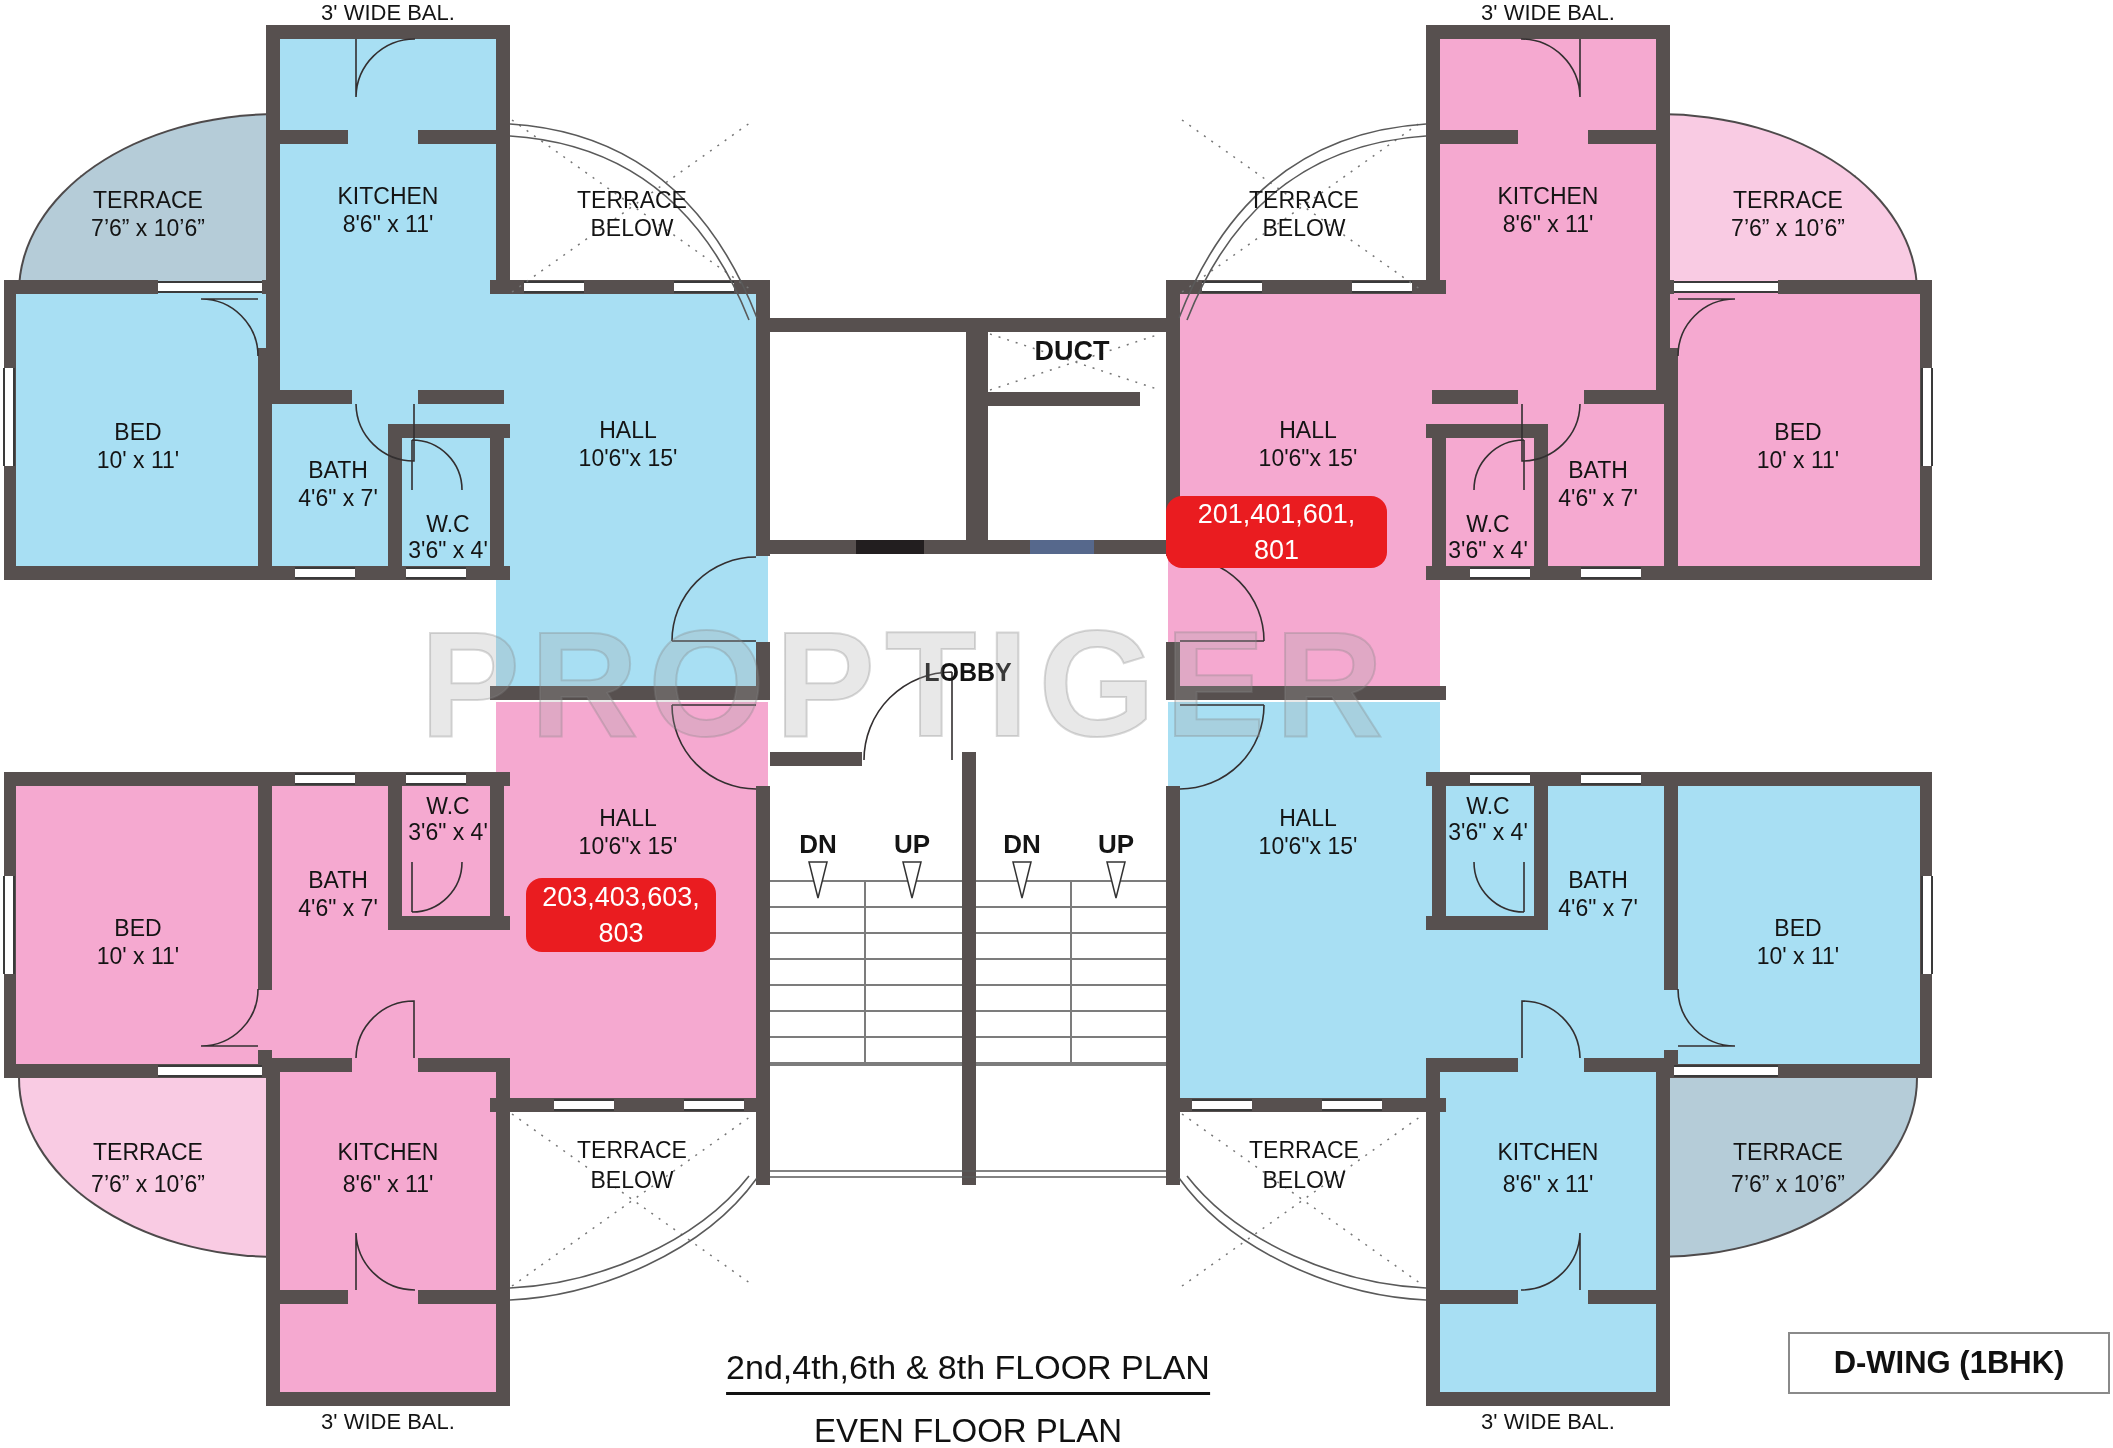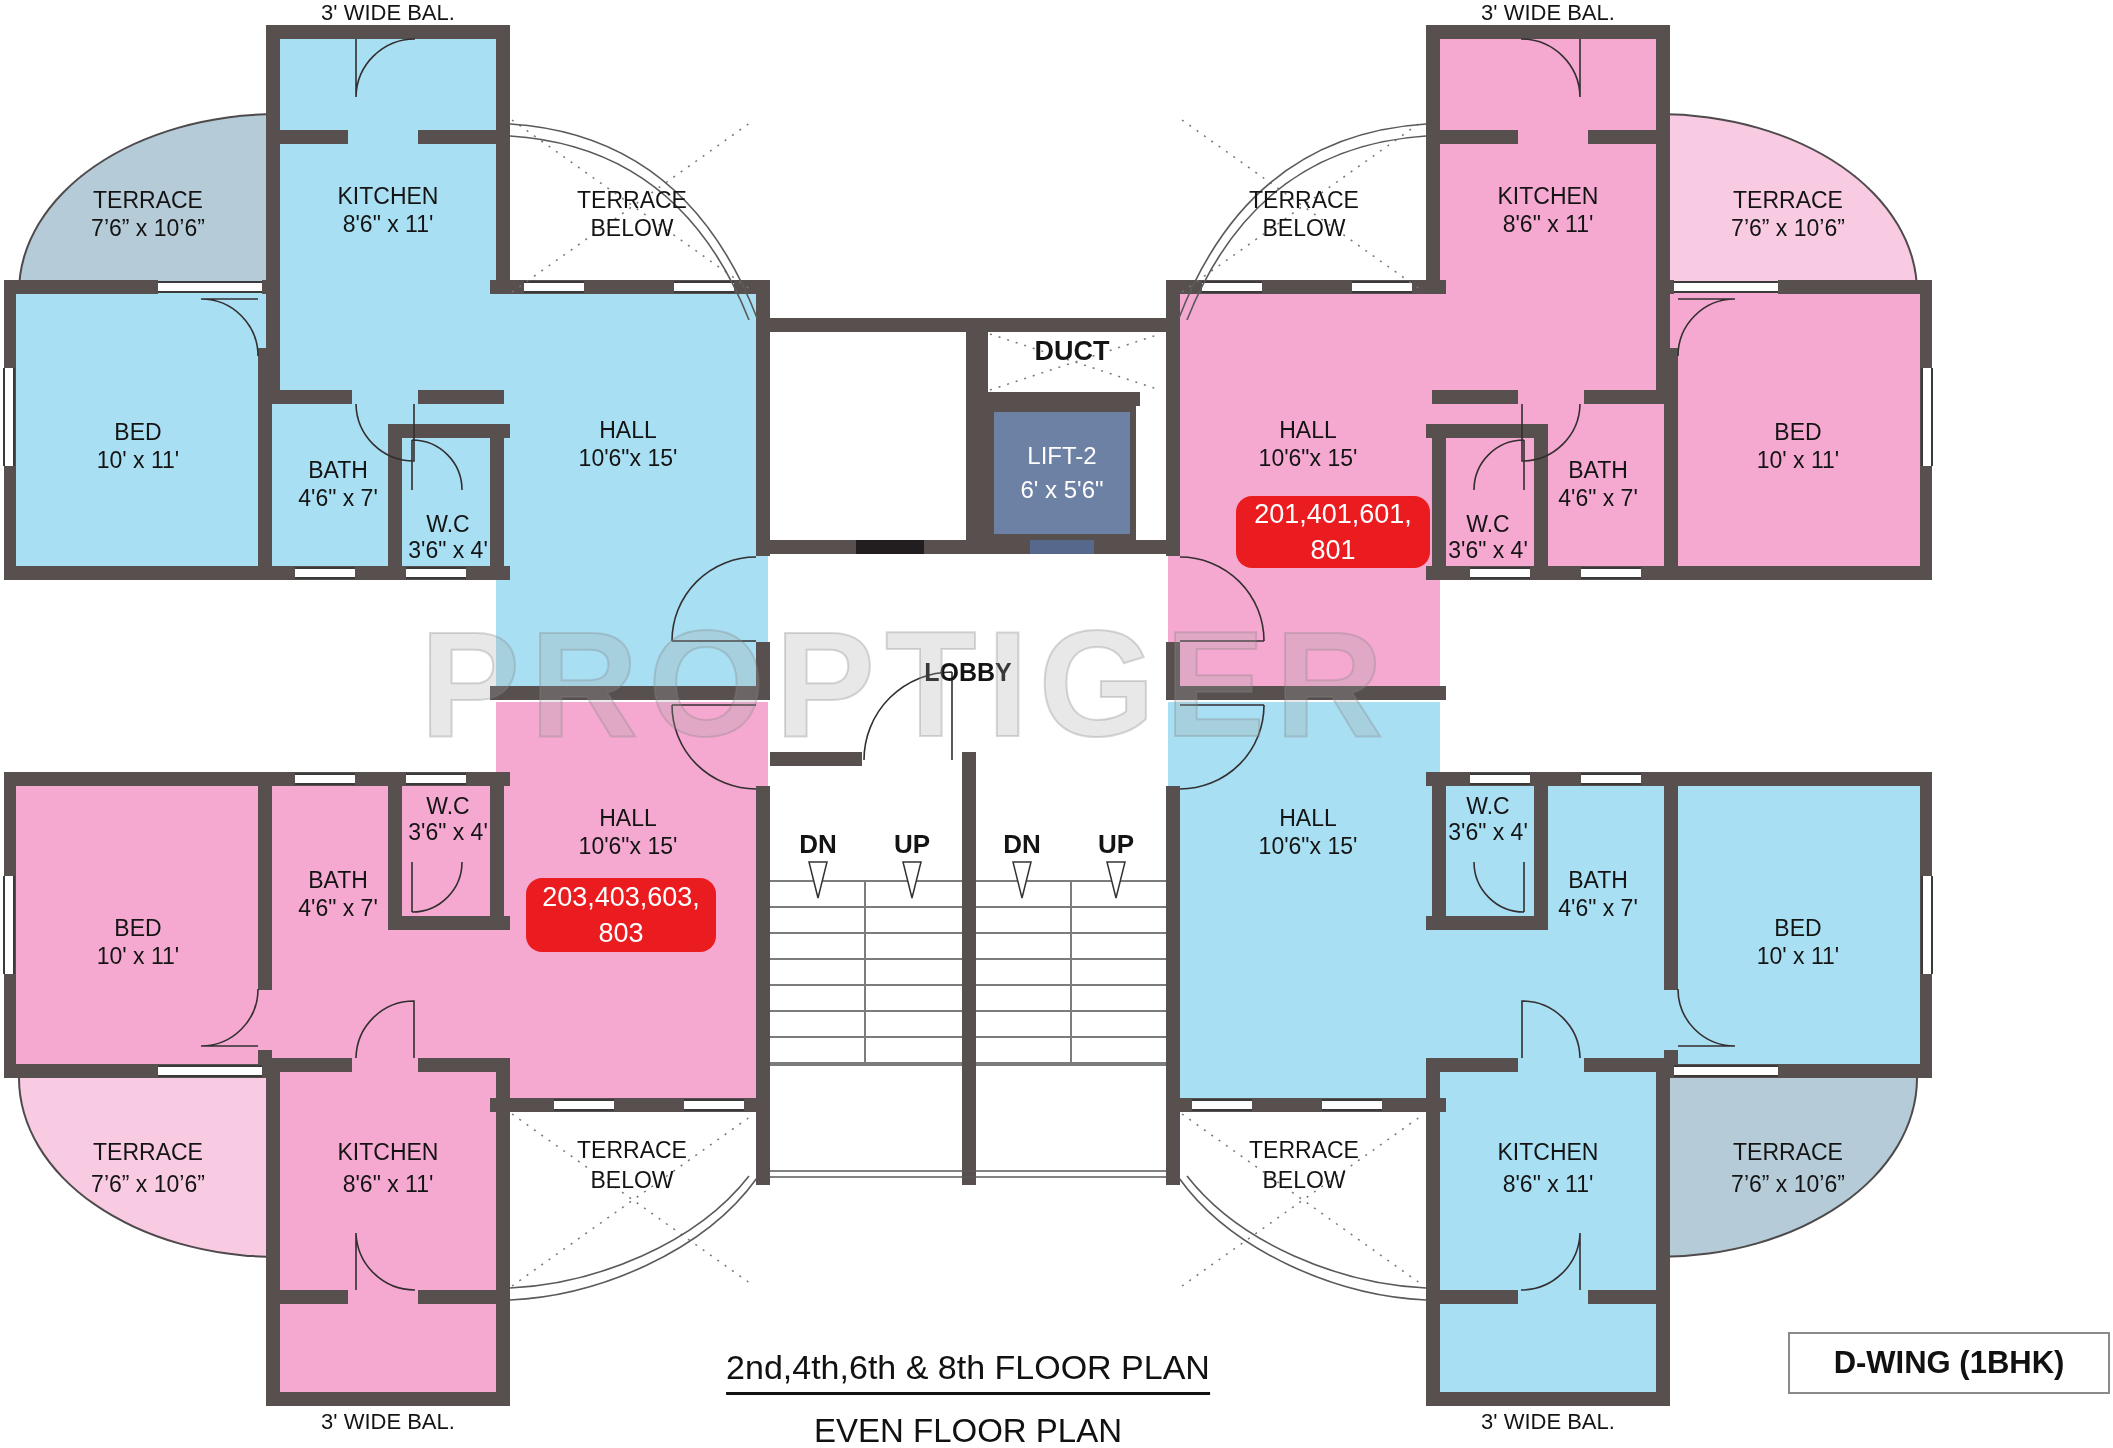--- a/index.html
+++ b/index.html
@@ -51,24 +51,20 @@
   <i class="fill" style="left:266px;top:772px;width:244px;height:628px;background:#f5a9d0"></i>
   <i class="fill" style="left:8px;top:772px;width:264px;height:300px;background:#f5a9d0"></i>
   <i class="fill" style="left:496px;top:702px;width:272px;height:408px;background:#f5a9d0"></i>
   <i class="quarter" style="left:18px;top:1078px;width:260px;height:180px;background:#f9cbe3;border-bottom-left-radius:100% 100%;border-bottom:2px solid #4e4a4b;border-left:2px solid #4e4a4b;"></i>
 
   <i class="fill" style="left:1426px;top:772px;width:244px;height:628px;background:#a8dff3"></i>
   <i class="fill" style="left:1664px;top:772px;width:266px;height:300px;background:#a8dff3"></i>
   <i class="fill" style="left:1168px;top:702px;width:272px;height:408px;background:#a8dff3"></i>
   <i class="quarter" style="left:1658px;top:1078px;width:260px;height:180px;background:#b5ccd8;border-bottom-right-radius:100% 100%;border-bottom:2px solid #4e4a4b;border-right:2px solid #4e4a4b;"></i>
 
-  <div class="liftbox" style="left:988px;top:406px;width:148px;height:134px;background:#6d81a5;">
-    <span>LIFT-2</span>
-    <span>6' x 5'6"</span>
-  </div>
 
   <i class="w" style="left:266px;top:25px;width:244px;height:14px"></i>
   <i class="w" style="left:266px;top:130px;width:82px;height:14px"></i>
   <i class="w" style="left:418px;top:130px;width:92px;height:14px"></i>
   <i class="w" style="left:266px;top:25px;width:14px;height:377px"></i>
   <i class="w" style="left:496px;top:25px;width:14px;height:269px"></i>
   <i class="w" style="left:4px;top:280px;width:154px;height:14px"></i>
   <i class="w" style="left:262px;top:280px;width:18px;height:14px"></i>
   <i class="w" style="left:490px;top:280px;width:278px;height:14px"></i>
   <i class="w" style="left:4px;top:280px;width:12px;height:300px"></i>
@@ -289,21 +285,21 @@
   <span class="lbl" style="left:1788px;top:1184px">7’6” x 10’6”</span>
   <span class="lbl sm" style="left:1548px;top:1422px">3' WIDE BAL.</span>
 
   <span class="lbl bold" style="left:1072px;top:352px;font-size:27px">DUCT</span>
   <span class="lbl bold" style="left:968px;top:672px;font-size:25px">LOBBY</span>
   <span class="lbl bold" style="left:818px;top:845px;font-size:26px">DN</span>
   <span class="lbl bold" style="left:912px;top:845px;font-size:26px">UP</span>
   <span class="lbl bold" style="left:1022px;top:845px;font-size:26px">DN</span>
   <span class="lbl bold" style="left:1116px;top:845px;font-size:26px">UP</span>
 
-  <div class="badge" style="left:1236px;top:496px;width:194px;height:72px;">
+  <div class="badge" style="left:1166px;top:496px;width:221px;height:72px;">
     <span>201,401,601,</span>
     <span>801</span>
   </div>
   <div class="badge" style="left:526px;top:878px;width:190px;height:74px;">
     <span>203,403,603,</span>
     <span>803</span>
   </div>
 
   <div id="watermark">PROPTIGER</div>
   <span class="cap" style="left:968px;top:1348px">2nd,4th,6th &amp; 8th FLOOR PLAN</span>

